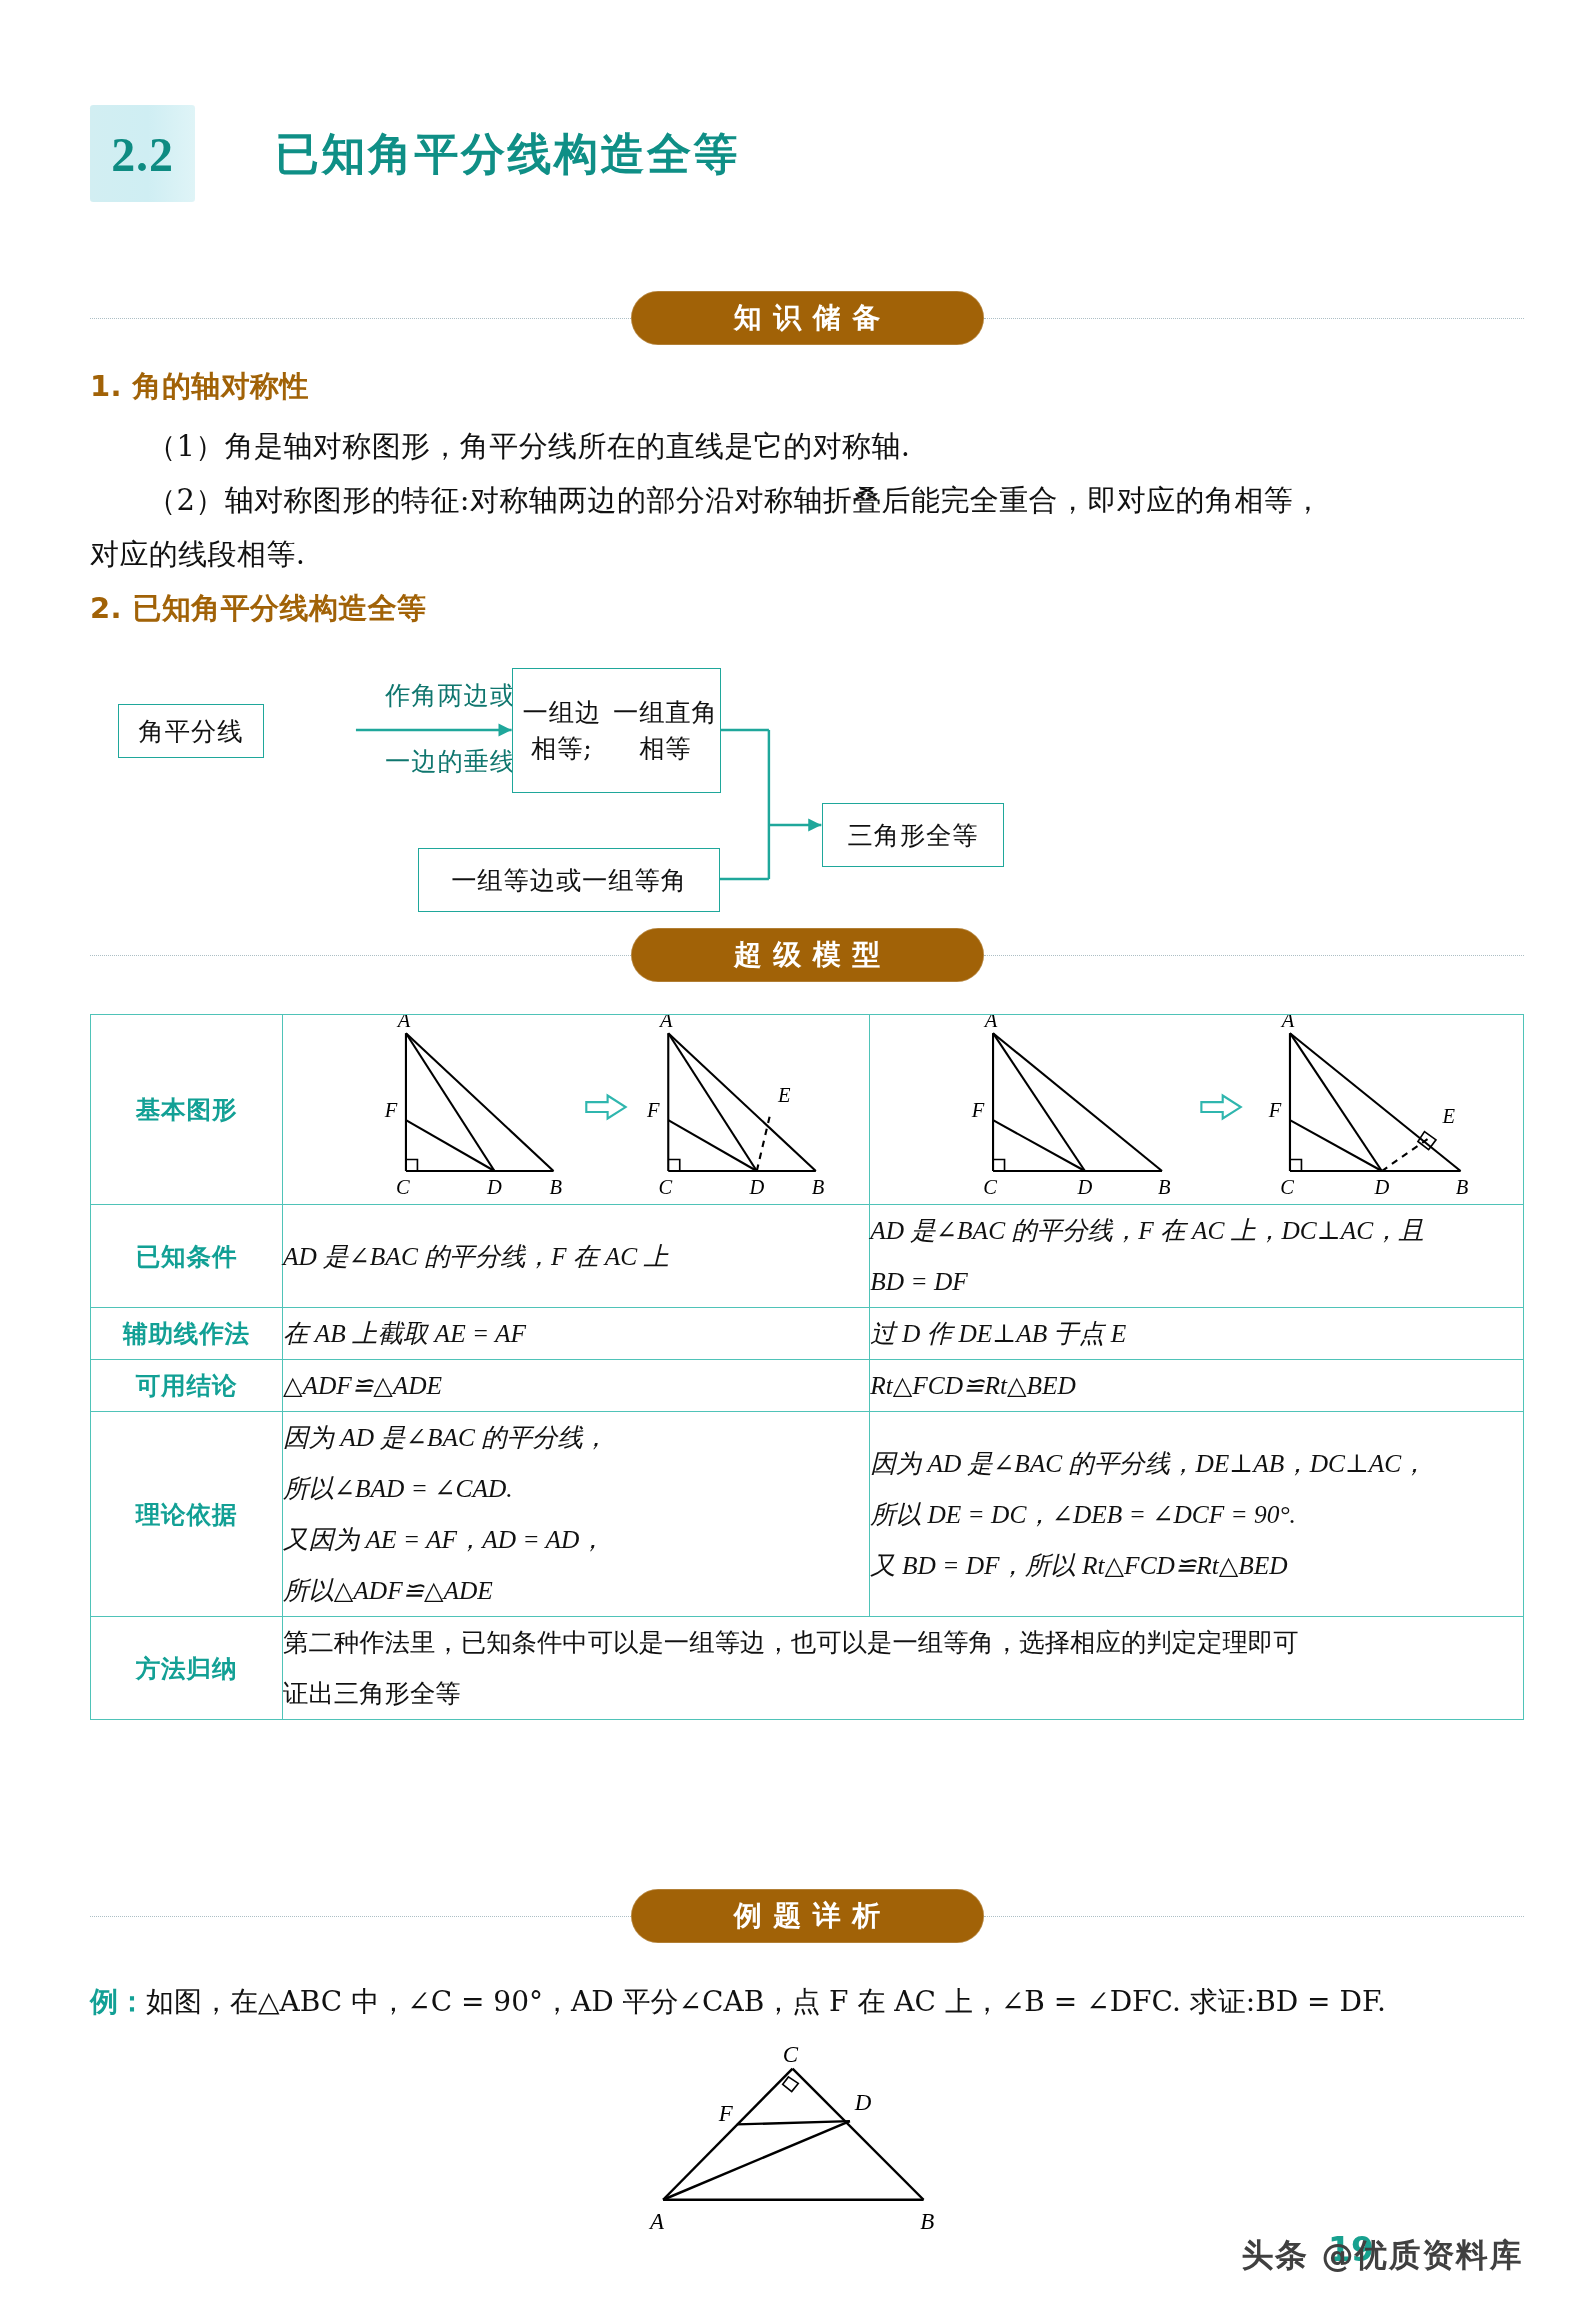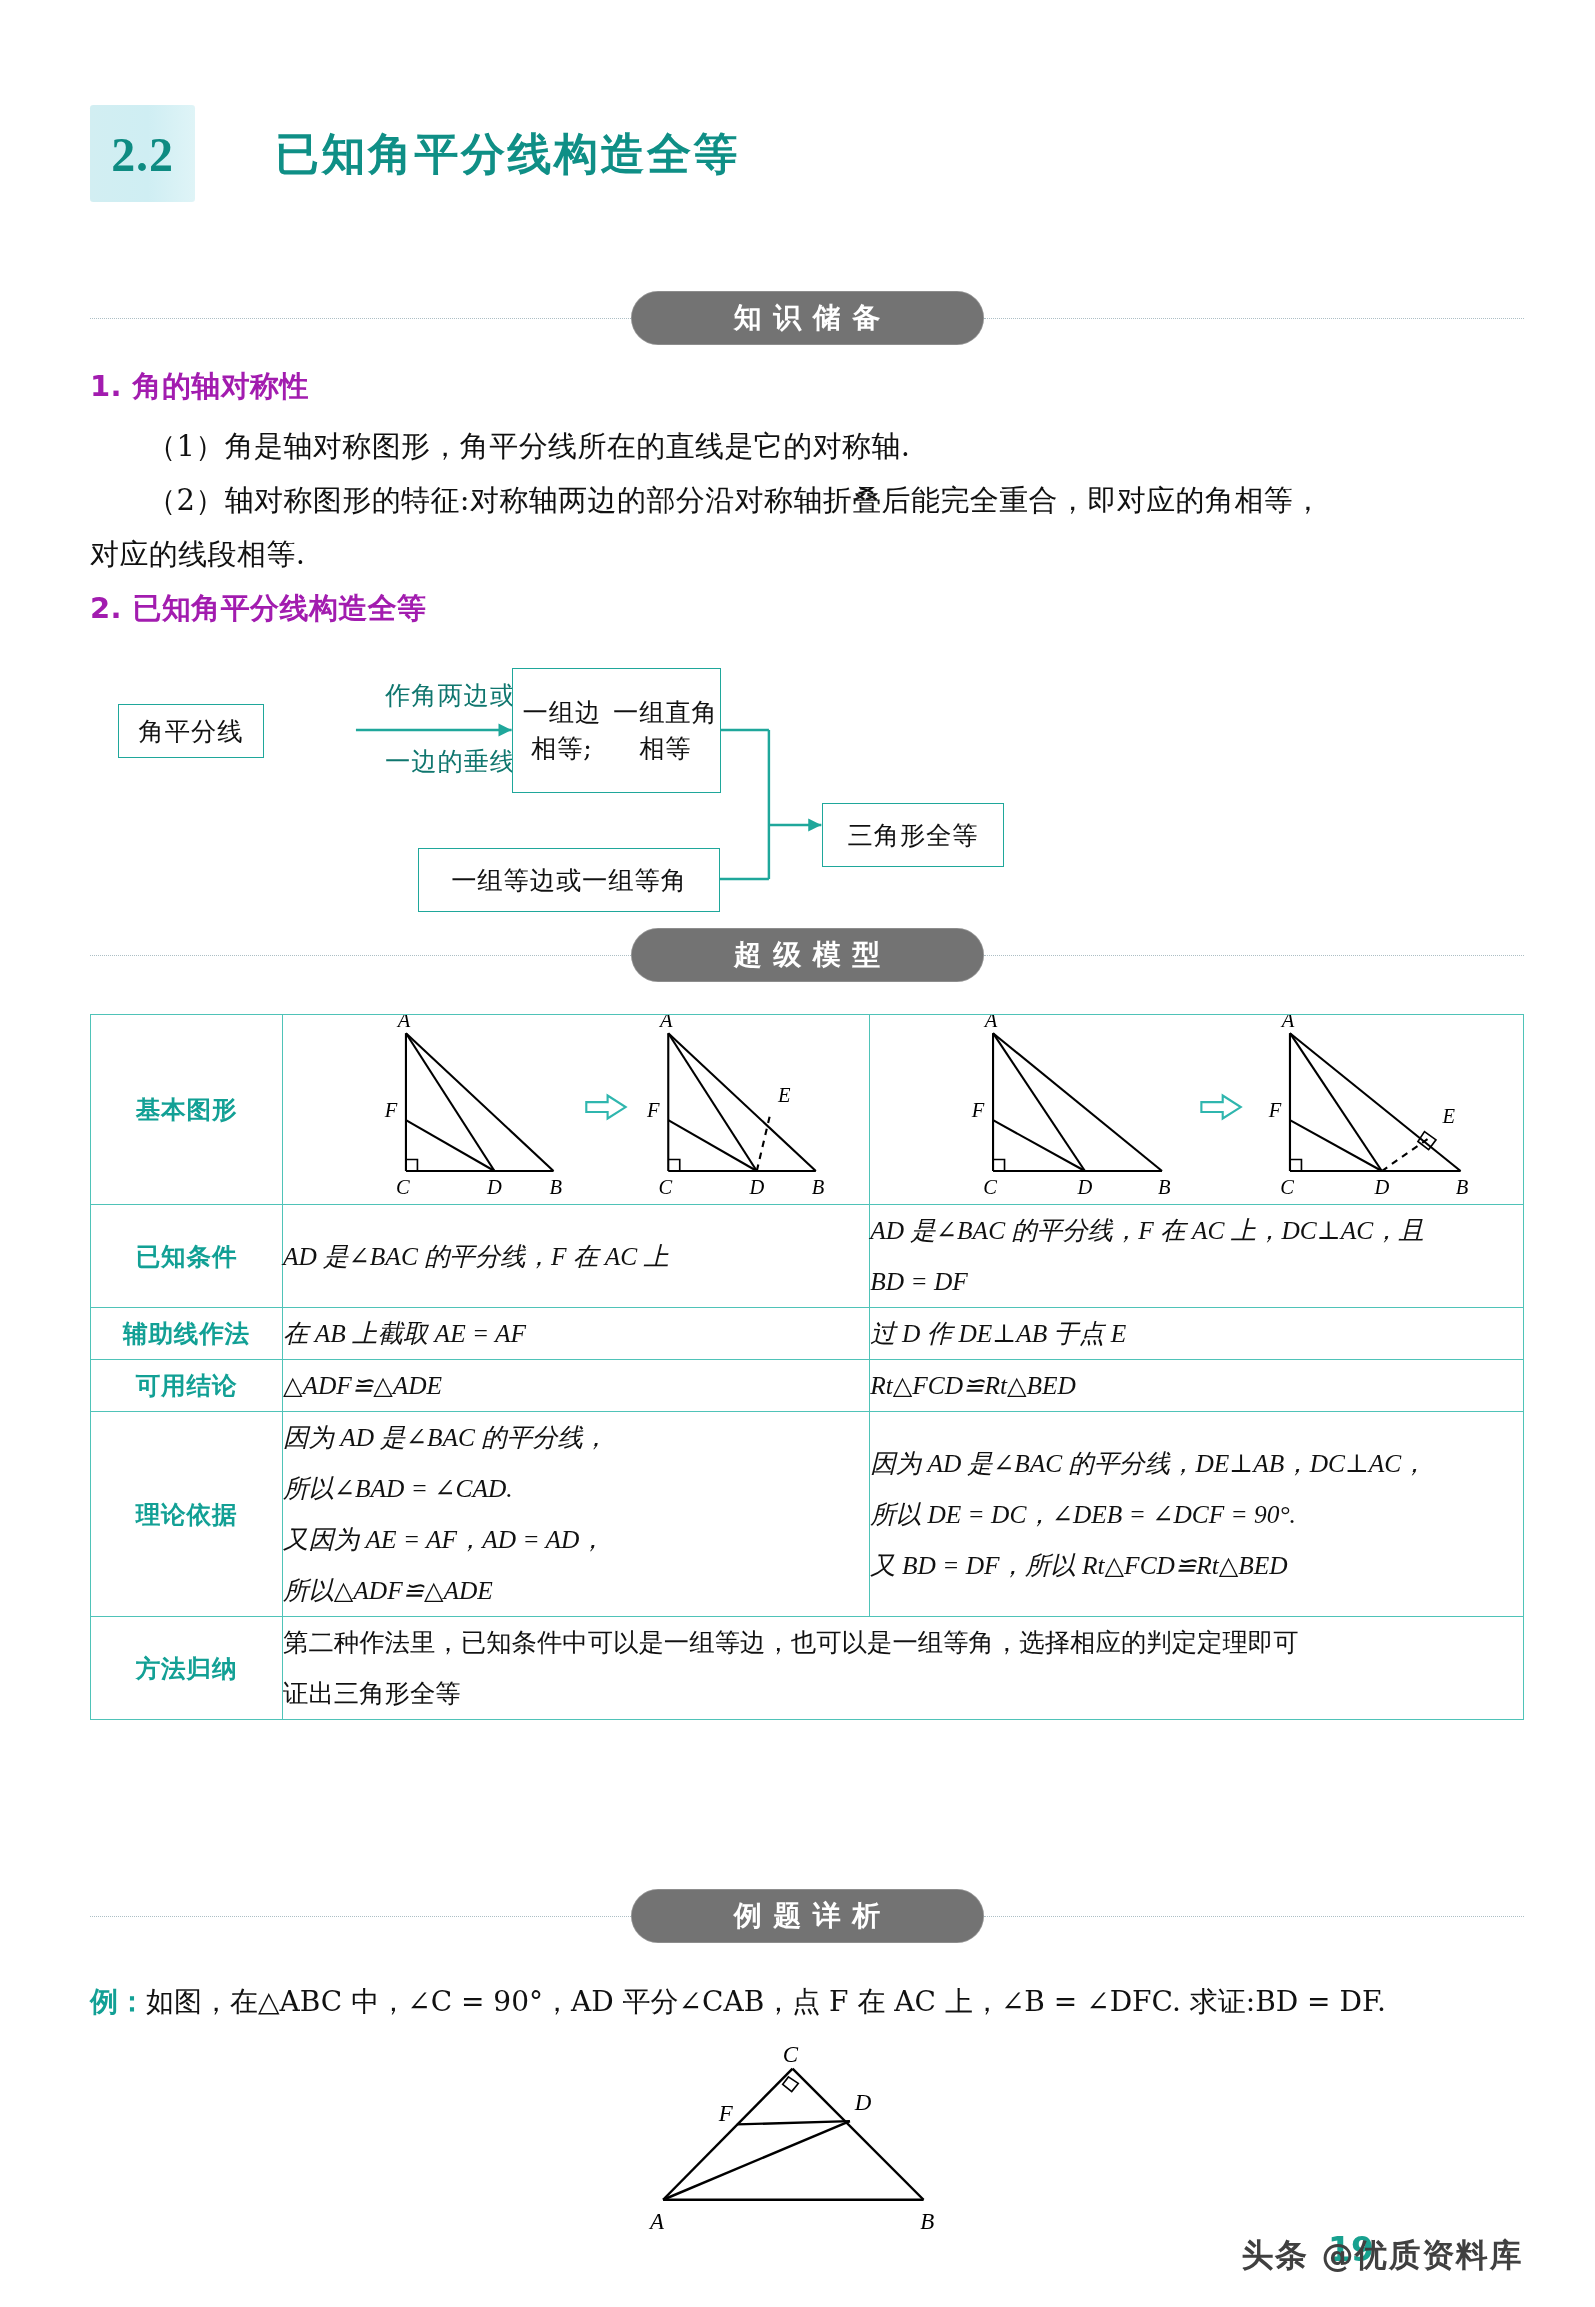--- a/index.html
+++ b/index.html
@@ -26,31 +26,31 @@
     margin-left:80px;font-size:44px;color:#0f8f86;font-weight:700;
     letter-spacing:2.5px;white-space:nowrap;
     font-family:"DejaVu Sans","Liberation Sans",sans-serif;
   }
 
   
   .badge-row{position:absolute;left:90px;width:1434px;height:66px;display:flex;align-items:center;}
   .rule{flex:1;height:0;border-top:1.6px dotted #9fb4bb;opacity:.85;}
   .badge{
     width:353px;height:54px;border-radius:27px;
-    background:#737373;
+    background:#a16207;
     display:flex;align-items:center;justify-content:center;
     color:#ffffff;font-size:28px;font-weight:700;letter-spacing:11.5px;
     text-indent:11.5px;
     font-family:"DejaVu Sans","Liberation Sans",sans-serif;
     box-shadow:inset 0 0 0 0.8px rgba(255,255,255,.25);
   }
 
   
   .sub-head{
-    position:absolute;left:90px;font-size:29px;font-weight:700;color:#a21caf;
+    position:absolute;left:90px;font-size:29px;font-weight:700;color:#a16207;
     font-family:"DejaVu Sans","Liberation Sans",sans-serif;letter-spacing:0.4px;
   }
   .para{
     position:absolute;left:90px;width:1443px;font-size:29px;line-height:52px;
     color:#111;letter-spacing:0.4px;
     font-family:"DejaVu Serif","Liberation Serif",serif;
   }
   .indent{text-indent:57px;}
 
   

